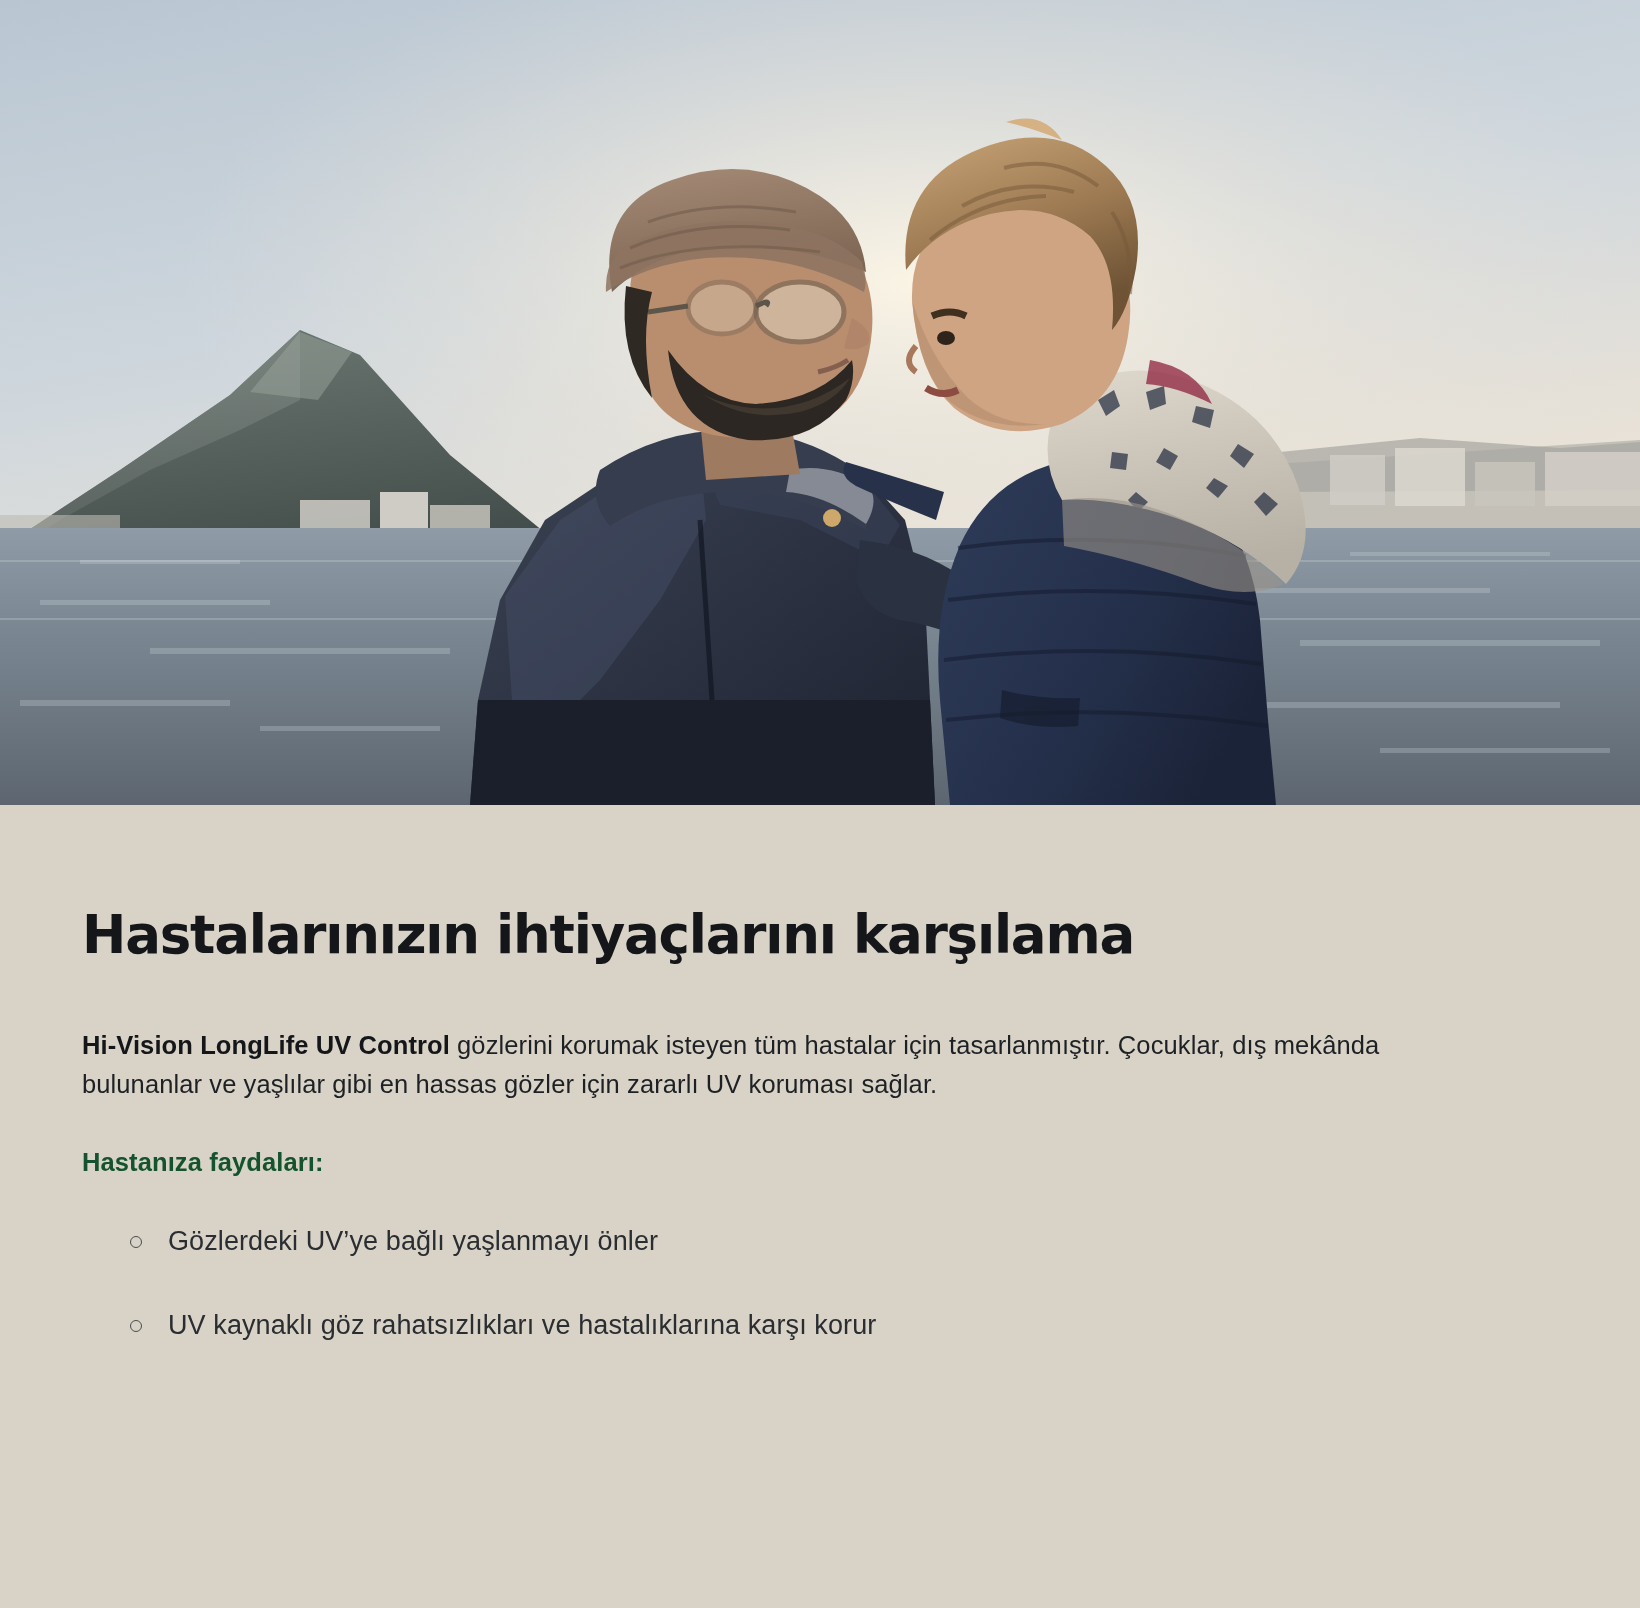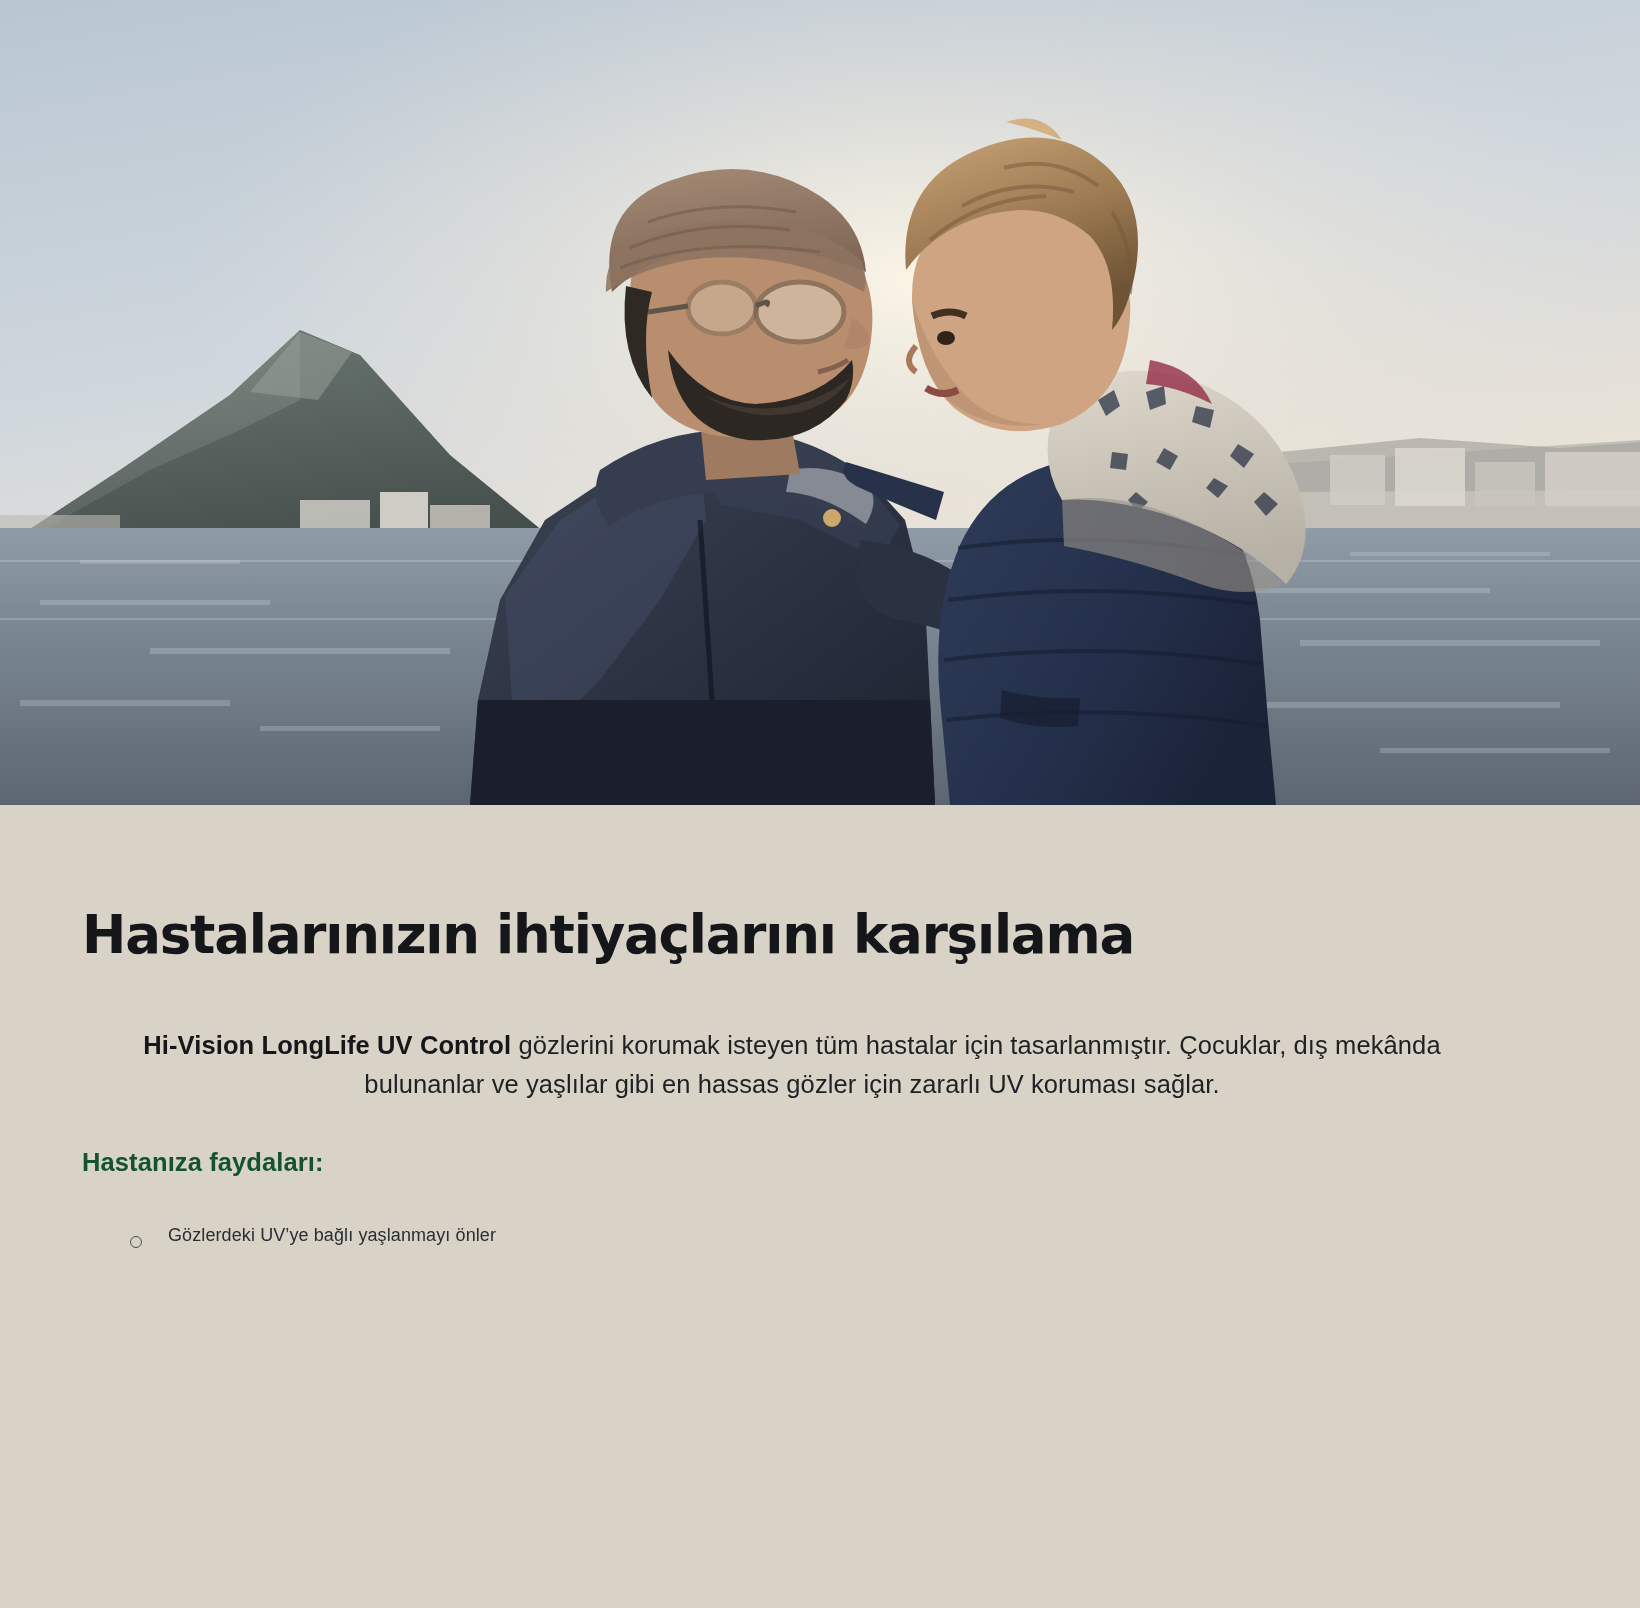--- a/index.html
+++ b/index.html
@@ -42,41 +42,40 @@
     color: #14161a;
     margin: 0 0 62px 0;
   }
   .body-para {
     font-size: 25.5px;
     line-height: 1.52;
     color: #1d2024;
     margin: 0 0 44px 0;
     max-width: 1420px;
     letter-spacing: 0.1px;
-    text-align: center;
   }
   .body-para b {
     font-weight: 700;
     color: #14161a;
   }
   .sub-head {
     font-size: 25.5px;
     font-weight: 700;
     color: #14532d;
     margin: 0 0 46px 0;
     letter-spacing: 0.1px;
   }
   ul.benefits {
     list-style: none;
     margin: 0;
     padding: 0 0 0 28px;
   }
   ul.benefits li {
     position: relative;
-    font-size: 18px;
+    font-size: 27px;
     line-height: 1.4;
     color: #2a2d31;
     padding-left: 58px;
     margin-bottom: 46px;
     letter-spacing: 0.1px;
   }
   ul.benefits li::before {
     content: "";
     position: absolute;
     left: 20px;
@@ -276,14 +275,15 @@
 
 <div class="content">
   <h1 class="page-title">Hastalarınızın ihtiyaçlarını karşılama</h1>
 
   <p class="body-para"><b>Hi-Vision LongLife UV Control</b><span> gözlerini korumak isteyen tüm hastalar için tasarlanmıştır. Çocuklar, dış mekânda bulunanlar ve yaşlılar gibi en hassas gözler için zararlı UV koruması sağlar.</span></p>
 
   <p class="sub-head">Hastanıza faydaları:</p>
 
   <ul class="benefits">
     <li>Gözlerdeki UV’ye bağlı yaşlanmayı önler</li>
+    <li>UV kaynaklı göz rahatsızlıkları ve hastalıklarına karşı korur</li>
   </ul>
 </div>
 
 </body></html>

